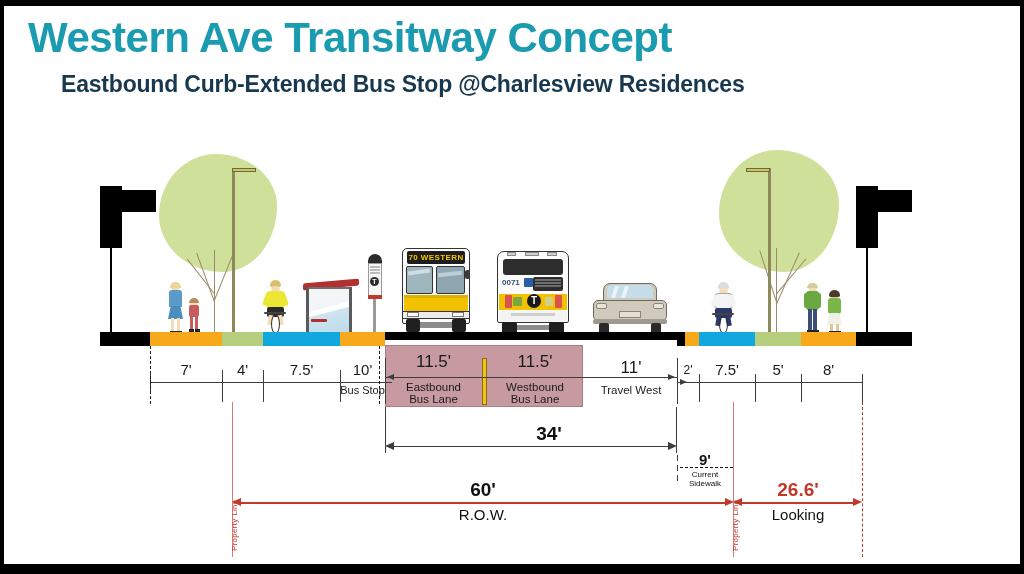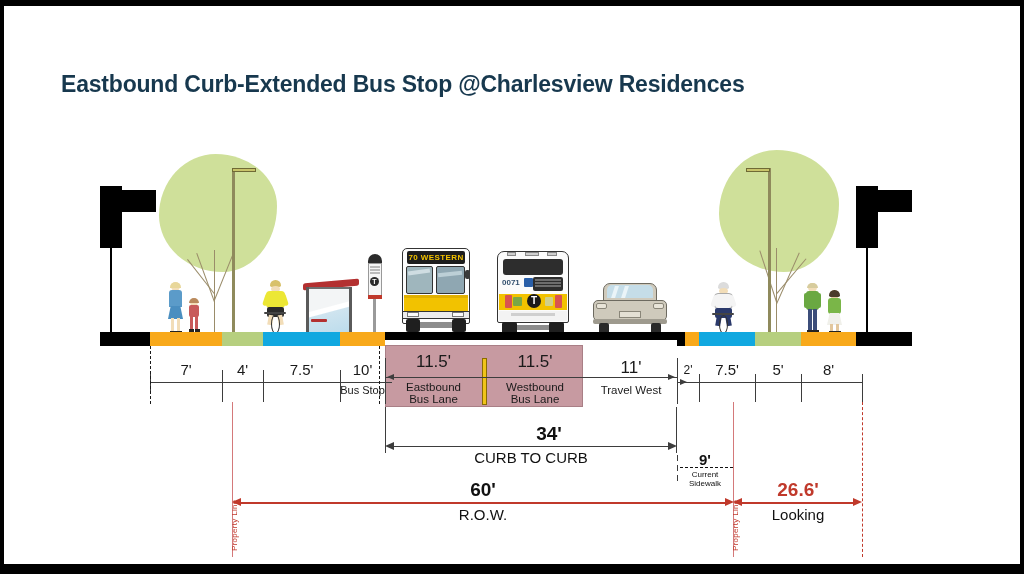--- a/index.html
+++ b/index.html
@@ -95,20 +95,21 @@
   .tickarrow{position:absolute;width:0;height:0;border-top:3.5px solid transparent;border-bottom:3.5px solid transparent;}
   .tickarrow.l{border-right:7px solid #3d3d3d;}
   .tickarrow.r{border-left:7px solid #3d3d3d;}
 </style>
 </head>
 <body>
 
 <div id="slide">
  <div id="canvas">
 
+  <div class="title">Western Ave Transitway Concept</div>
   <div class="subtitle">Eastbound Curb-Extended Bus Stop @Charlesview Residences</div>
 
   <div id="scene">
 
     <div class="bldg" style="left:96px;top:60px;width:22px;height:62px;"></div>
     <div class="bldg" style="left:96px;top:64px;width:56px;height:22px;"></div>
     <div class="propline" style="left:106px;top:122px;height:86px;"></div>
 
     <div class="tree" style="left:155px;top:28px;width:118px;height:140px;">
       <div class="canopy" style="left:0;top:0;width:118px;height:118px;"></div>
@@ -375,21 +376,20 @@
 
   <div class="dashline" style="left:146px;top:340px;height:58px;"></div>
   <div class="dashline" style="left:375px;top:340px;height:58px;"></div>
 
   <div class="blackvert" style="left:381px;top:401px;height:46px;"></div>
   <div class="blackvert" style="left:672px;top:401px;height:46px;"></div>
   <div class="dimline" style="left:388px;top:440px;width:278px;"></div>
   <div class="arrowL" style="left:381px;top:436px;"></div>
   <div class="arrowR" style="left:664px;top:436px;"></div>
   <div class="bigdim" style="left:381px;top:417px;width:328px;text-align:center;">34'</div>
-  <div class="bigsub" style="left:381px;top:443px;width:292px;">CURB TO CURB</div>
 
   <div class="blackvert" style="left:673px;top:449px;height:6px;"></div>
   <div class="blackvert" style="left:673px;top:459px;height:6px;"></div>
   <div class="blackvert" style="left:673px;top:469px;height:6px;"></div>
   <div class="dashblack" style="left:676px;top:461px;width:53px;"></div>
   <div class="bigdim" style="left:672px;top:445px;width:58px;font-size:15px;">9'</div>
   <div class="tinysub" style="left:672px;top:464px;width:58px;">Current</div>
   <div class="tinysub" style="left:672px;top:473px;width:58px;">Sidewalk</div>
 
   <div class="redvert" style="left:228px;top:396px;height:155px;"></div>

